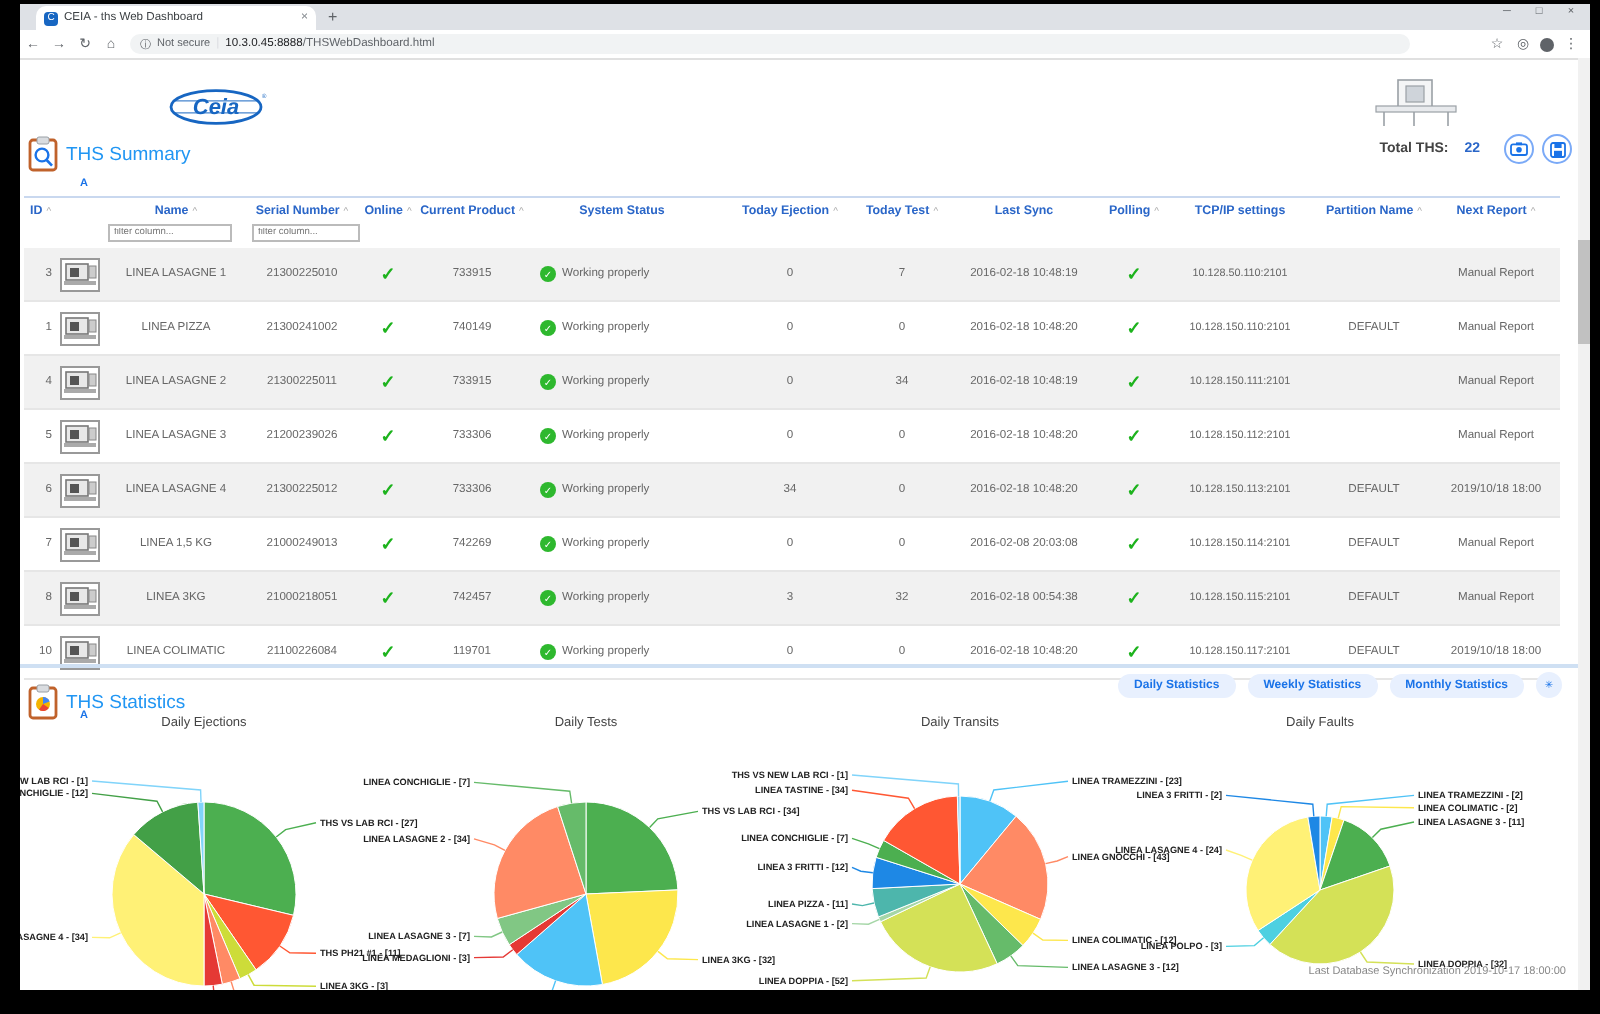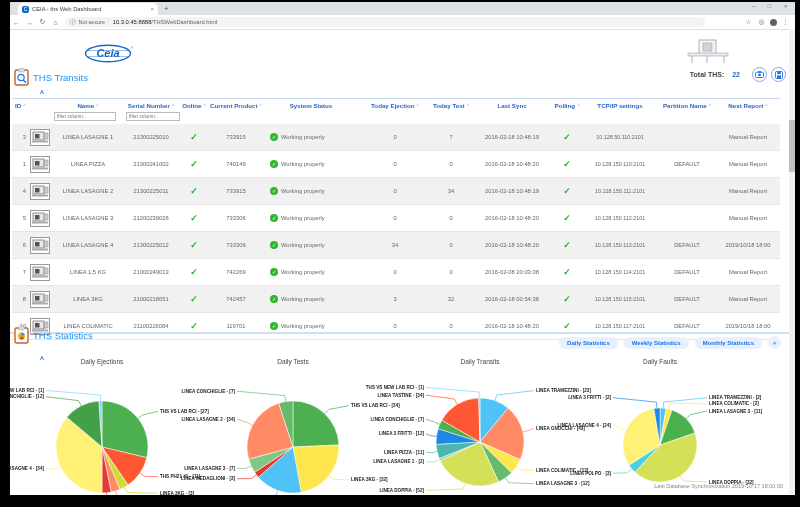--- a/index.html
+++ b/index.html
@@ -138,21 +138,21 @@
     <line x1="21" y1="18" x2="21" y2="25" stroke="#9aa0a6" stroke-width="0.8"></line>
   </svg>
 
   <div class="abs sec-title" style="left:4px;top:66px;">
     <svg width="15" height="18" viewBox="0 0 15 18">
       <rect x="1" y="2" width="13" height="15" rx="1.5" fill="#fff" stroke="#c0622b" stroke-width="1.4"></rect>
       <rect x="4.5" y="0.5" width="6" height="3.5" rx="1" fill="#d9dce0" stroke="#9aa0a6" stroke-width="0.5"></rect>
       <circle cx="7" cy="9.5" r="3.2" fill="none" stroke="#1a73e8" stroke-width="1.2"></circle>
       <line x1="9.3" y1="12" x2="12" y2="14.8" stroke="#1a73e8" stroke-width="1.3"></line>
     </svg>
-    <span class="txt">THS Transits</span>
+    <span class="txt">THS Summary</span>
   </div>
   <span class="abs collapse-a" style="left:30px;top:87px;">A</span>
 
   <div id="totals">
     <span>Total THS:</span>
     <span class="v">22</span>
   </div>
   <div class="round-btn" style="left:742px;top:65px;">
     <svg width="9" height="7" viewBox="0 0 9 7">
       <rect x="0.5" y="1.2" width="8" height="5.3" rx="1" fill="none" stroke="#1a73e8" stroke-width="0.9"></rect>
@@ -432,21 +432,21 @@
         <div class="cell c-poll">
           <span class="okcheck">✓</span>
         </div>
         <div class="cell c-tcp">10.128.150.117:2101</div>
         <div class="cell c-part">DEFAULT</div>
         <div class="cell c-rep">2019/10/18 18:00</div>
       </div>
     </div>
 
   <div id="divider"></div>
-  <div class="abs sec-title" style="left:4px;top:324px;">
+  <div class="abs sec-title" style="left:4px;top:340px;">
     <svg width="15" height="18" viewBox="0 0 15 18">
       <rect x="1" y="2" width="13" height="15" rx="1.5" fill="#fff" stroke="#c0622b" stroke-width="1.4"></rect>
       <rect x="4.5" y="0.5" width="6" height="3.5" rx="1" fill="#d9dce0" stroke="#9aa0a6" stroke-width="0.5"></rect>
       <circle cx="7.5" cy="10" r="3.5" fill="#f4b400"></circle>
       <path d="M7.5,10 L7.5,6.5 A3.5,3.5 0 0 1 10.8,8.8 Z" fill="#4285f4"></path>
       <path d="M7.5,10 L10.4,12 A3.5,3.5 0 0 1 5.5,12.9 Z" fill="#ea4335"></path>
     </svg>
     <span class="txt">THS Statistics</span>
   </div>
   <span class="abs collapse-a" style="left:30px;top:353px;">A</span>

